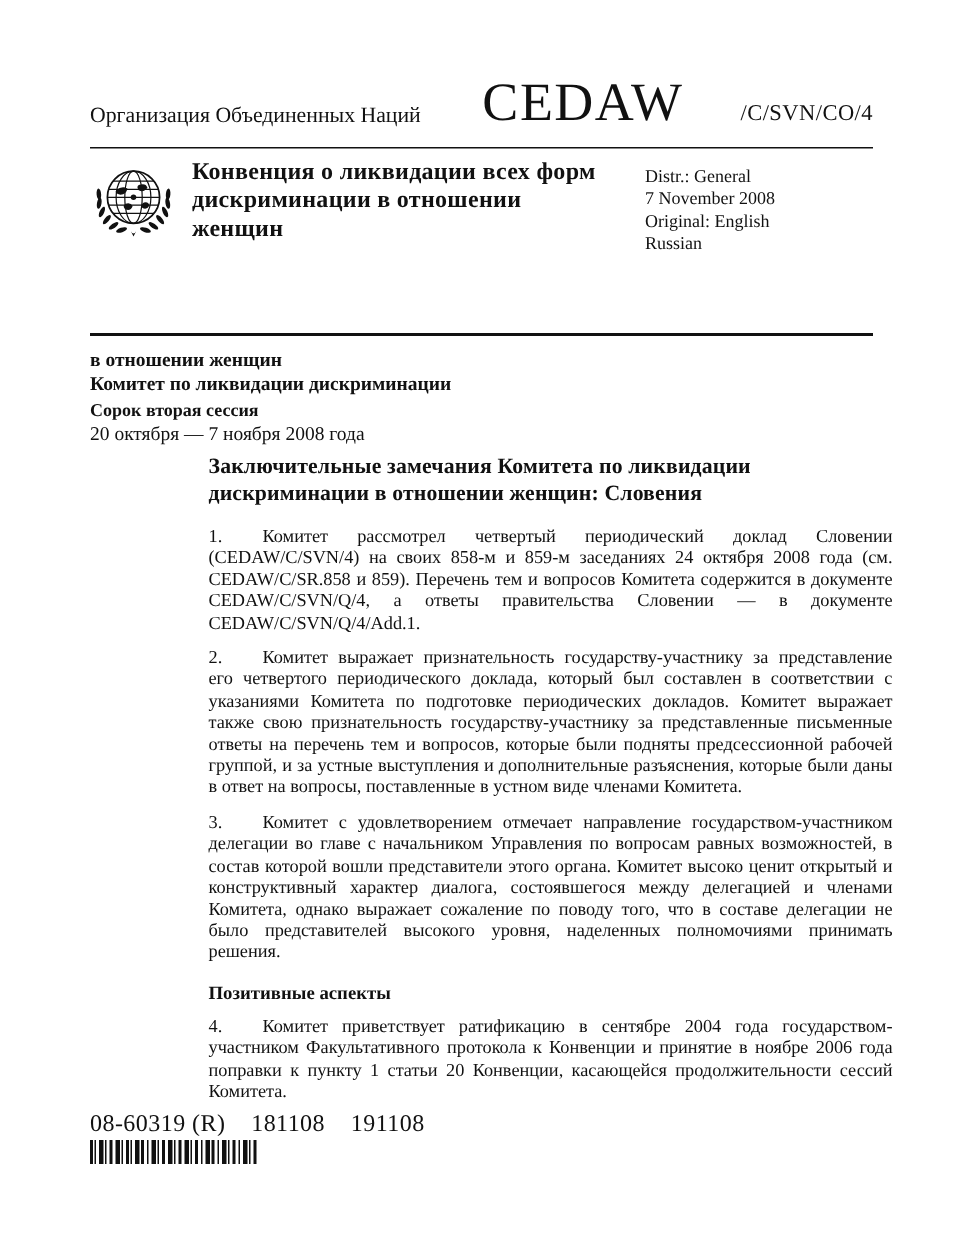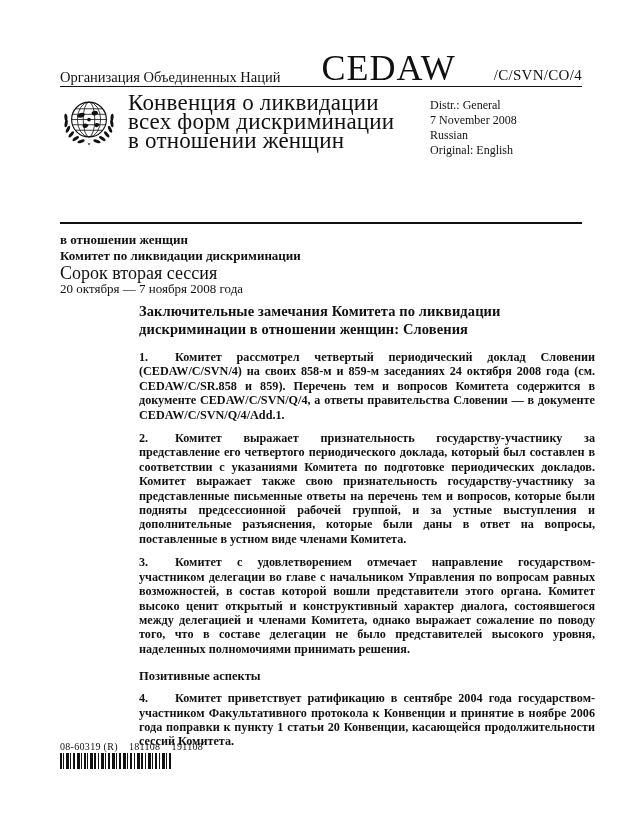--- a/index.html
+++ b/index.html
@@ -13,71 +13,70 @@
     color:#111;
     overflow:hidden;
   }
   
   .masthead{
     position:absolute;left:60px;right:58px;top:50px;
   }
   .mast-row1{
     display:flex;justify-content:space-between;align-items:flex-end;
     border-bottom:1.5px solid #111;
-    padding-bottom:0;
+    padding-bottom:12px;
   }
   .org-name{font-size:14.5px;line-height:1.1;}
   .doc-symbol{white-space:nowrap;}
   .doc-symbol .big{font-size:36px;letter-spacing:1px;line-height:1;}
   .doc-symbol .small{font-size:15px;letter-spacing:.3px;margin-left:38px;}
   .mast-row2{
     display:flex;align-items:flex-start;
     padding-top:5px;
   }
   .un-emblem{width:58px;height:60px;flex:0 0 58px;margin-top:1px;}
   .conv-title{
-    font-weight:normal;font-size:23px;line-height:19px;
+    font-weight:bold;font-size:16px;line-height:19px;
     width:272px;margin-left:10px;margin-top:1px;
     letter-spacing:.2px;
   }
   .distr-block{
     margin-left:auto;width:152px;
     font-size:12px;line-height:15px;margin-top:6px;
   }
   
   .rule-thick{
     position:absolute;left:60px;right:58px;top:222px;
     border-top:2.5px solid #111;
   }
   .committee{position:absolute;left:60px;top:232px;}
   .committee .c-name{font-weight:bold;font-size:13px;line-height:16px;}
-  .committee .c-session{font-weight:normal;font-size:18px;line-height:15px;margin-top:2px;}
+  .committee .c-session{font-weight:bold;font-size:12px;line-height:15px;margin-top:2px;}
   .committee .c-dates{font-size:13px;line-height:15px;}
   
   .main{
     position:absolute;left:139px;top:303px;width:456px;
   }
   .doc-title{
     font-weight:bold;font-size:14.5px;line-height:17.5px;
     margin:0 0 12px 0;letter-spacing:.1px;
   }
   .para{
     font-size:12.2px;line-height:14.4px;
     text-align:justify;
     margin:0 0 9px 0;
-    font-weight:bold;
   }
   .pnum{display:inline-block;width:36px;}
   .sect-heading{
     font-weight:bold;font-size:12.5px;line-height:15px;
     margin:13px 0 7px 0;
   }
   
   .footer{position:absolute;left:60px;top:741px;}
-  .footer-line{font-size:10px;letter-spacing:.3px;white-space:pre;}
+  .footer-line{font-size:16px;letter-spacing:.3px;white-space:pre;}
   .footer-line span{margin-right:0;}
   .barcode{display:block;margin-top:1px;}
 </style>
 </head>
 <body>
 
 <div class="page">
 
   <div class="masthead">
     <div class="mast-row1">
@@ -120,22 +119,22 @@
           <ellipse cx="72.9" cy="76.8" rx="6.5" ry="2.6" transform="rotate(35 72.9 76.8)"></ellipse>
           <ellipse cx="63.7" cy="81.6" rx="6.5" ry="2.6" transform="rotate(18 63.7 81.6)"></ellipse>
           <ellipse cx="89.8" cy="40.5" rx="6.5" ry="2.6" transform="rotate(95 89.8 40.5)"></ellipse>
           <path d="M47 83 q3 5 6 0 l-3 6 Z"></path>
         </g>
       </svg>
       <div class="conv-title">Конвенция о ликвидации всех форм дискриминации в отношении женщин</div>
       <div class="distr-block">
         <div>Distr.: General</div>
         <div>7 November 2008</div>
+        <div>Original: English</div>
         <div>Russian</div>
-        <div>Original: English</div>
       </div>
     </div>
   </div>
 
   <div class="rule-thick"></div>
 
   <div class="committee">
     <div class="c-name">в отношении женщин</div>
     <div class="c-name">Комитет по ликвидации дискриминации</div>
     <div class="c-session">Сорок вторая сессия</div>

